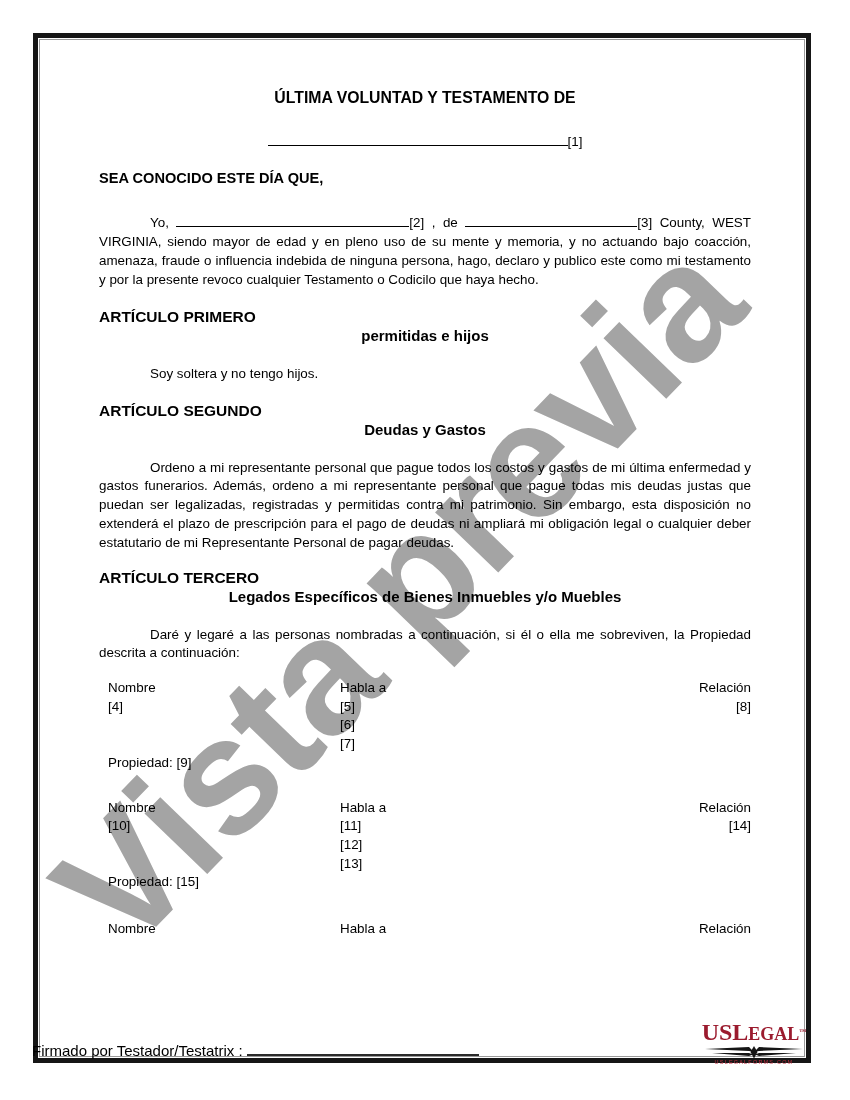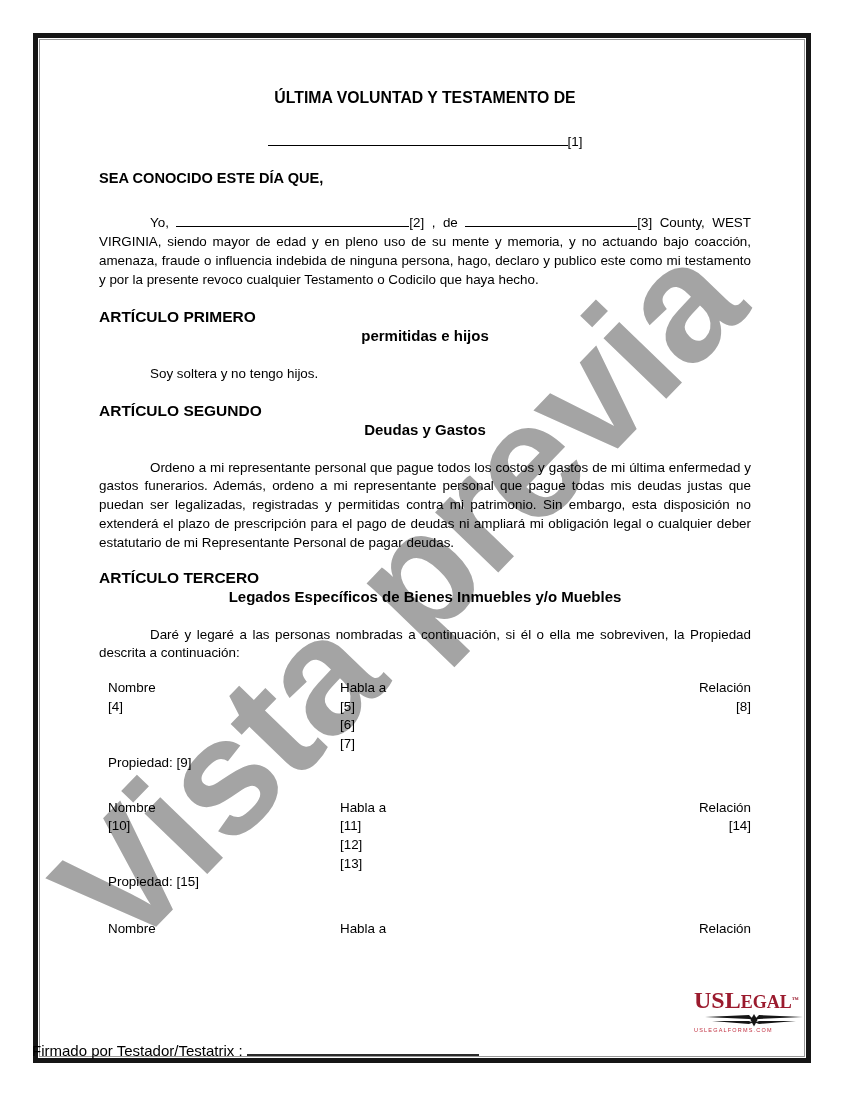--- a/index.html
+++ b/index.html
@@ -50,21 +50,21 @@
   .beq-col1{width:232px;flex:0 0 232px;}
   .beq-col2{width:257px;flex:0 0 257px;}
   .beq-col3{flex:1 1 auto;text-align:right;}
   .prop-line{padding-left:9px;}
   
   .footer-sign{
     position:absolute;left:32px;top:1041px;z-index:3;
     font-size:15px;line-height:17px;white-space:nowrap;
   }
   .sig-line{display:inline-block;width:232px;border-bottom:2px solid #2a2a2a;height:13px;margin-left:4px;}
-  .logo{position:absolute;left:694px;top:988px;z-index:4;text-align:left;width:120px;}
+  .logo{position:absolute;left:694px;top:1020px;z-index:4;text-align:center;width:120px;}
   .logo-text{
     font-family:"Liberation Serif","DejaVu Serif",serif;font-weight:bold;
     color:#9b1b2e;line-height:24px;white-space:nowrap;
   }
   .logo-text .lg{font-size:24px;}
   .logo-text .sm{font-size:18px;}
   .logo-text .tm{font-size:7px;vertical-align:super;}
   .wing{display:block;margin:-2px auto 0 auto;}
   .logo-tag{font-size:5.5px;color:#c03040;letter-spacing:1.2px;margin-top:0px;white-space:nowrap;}
 </style>

